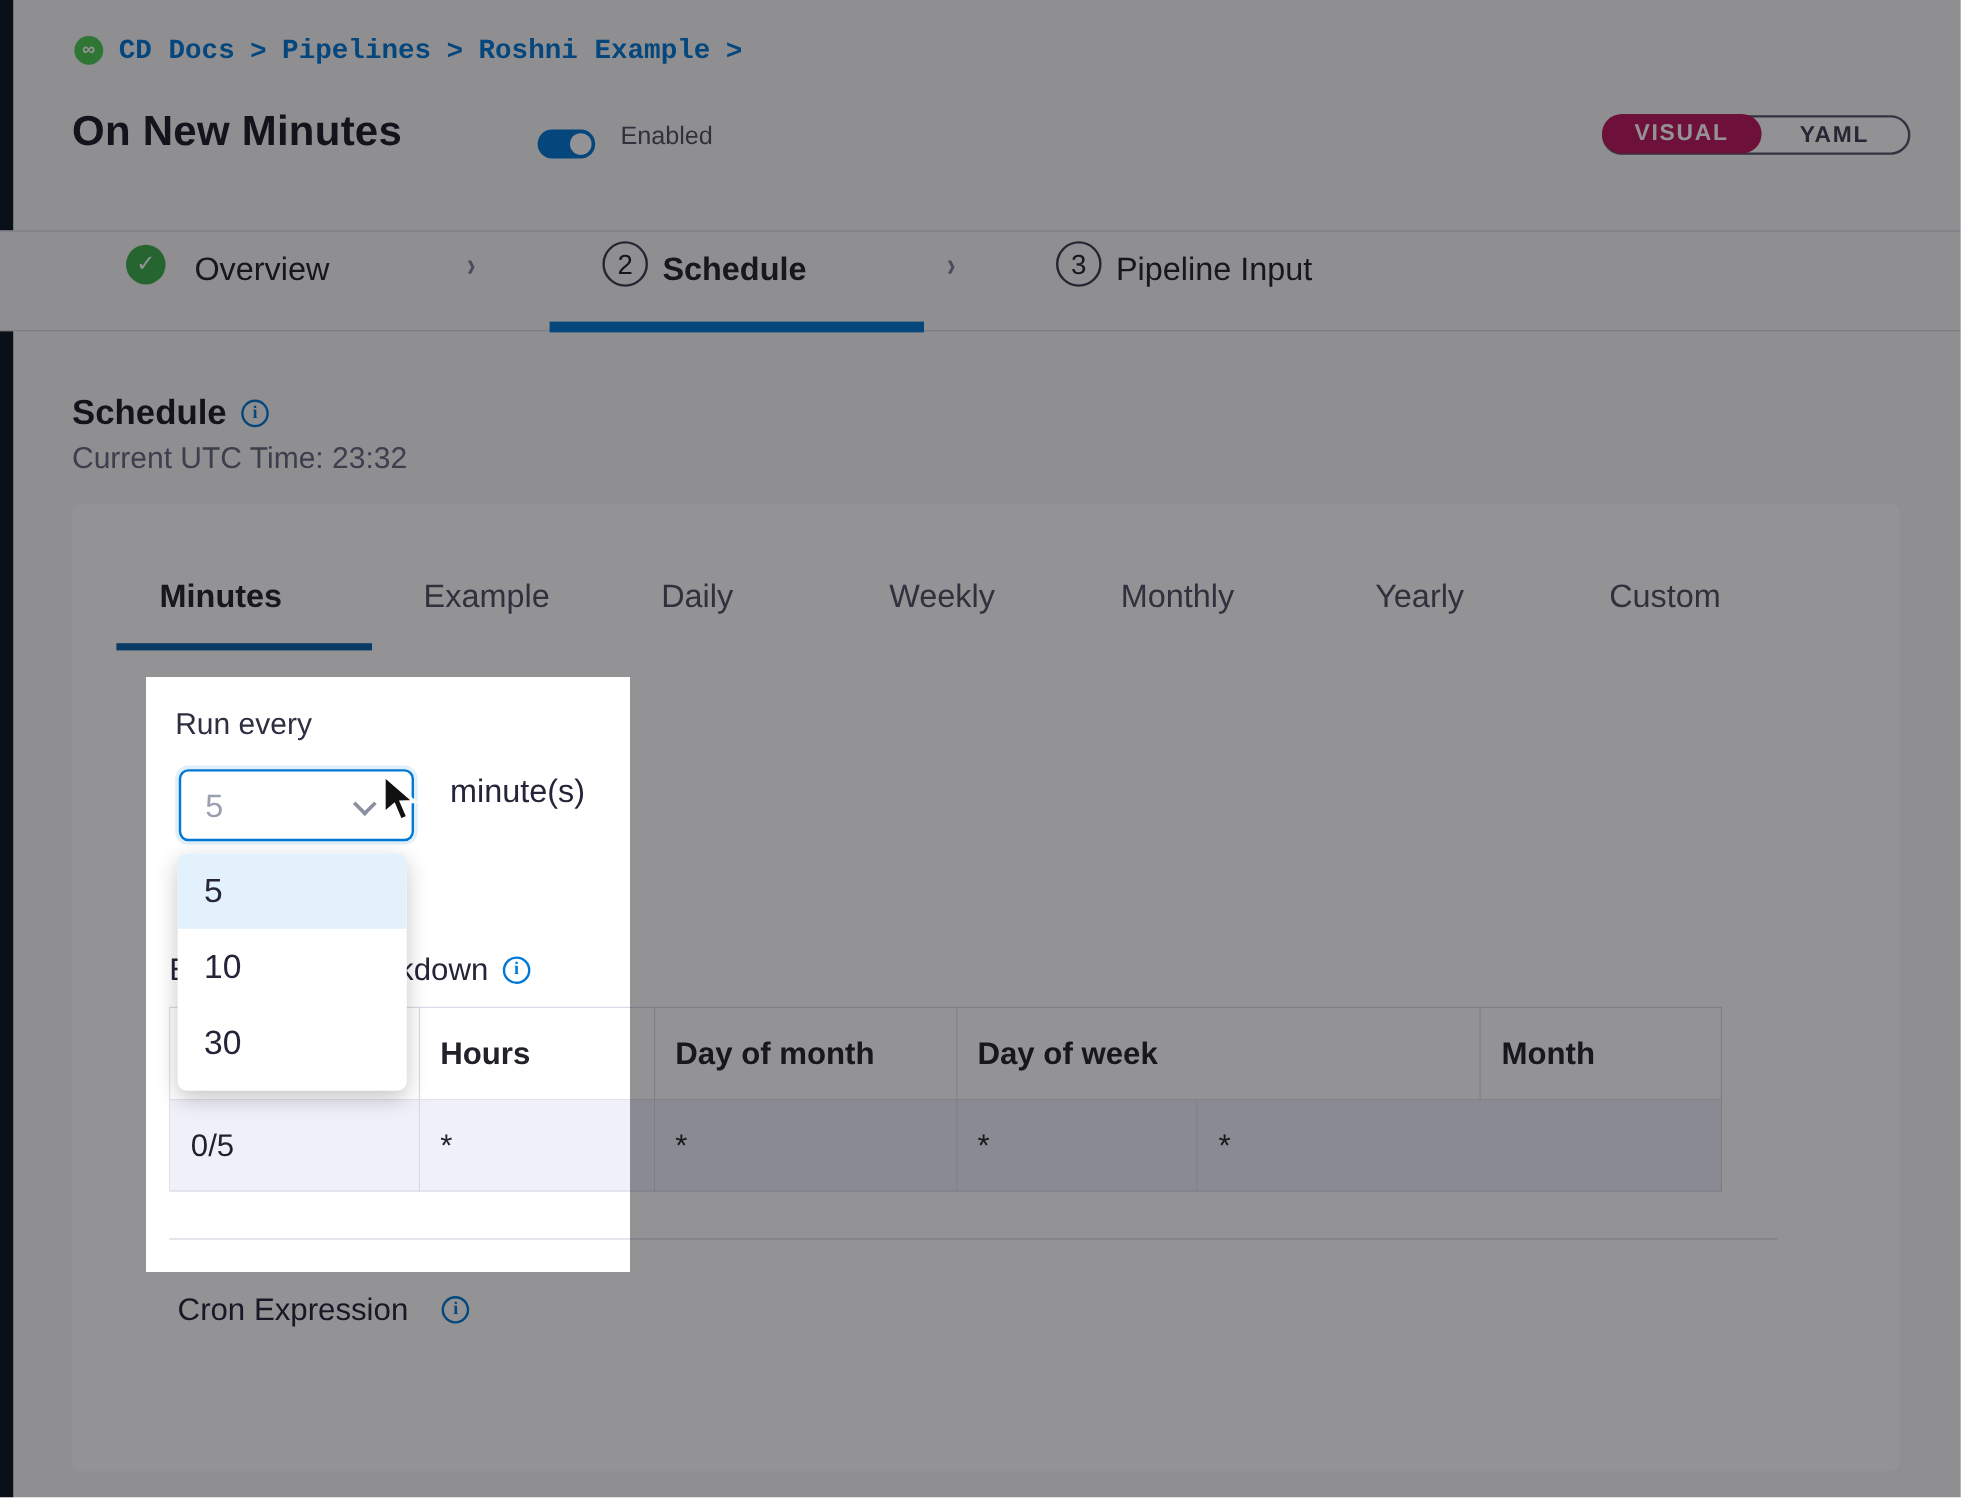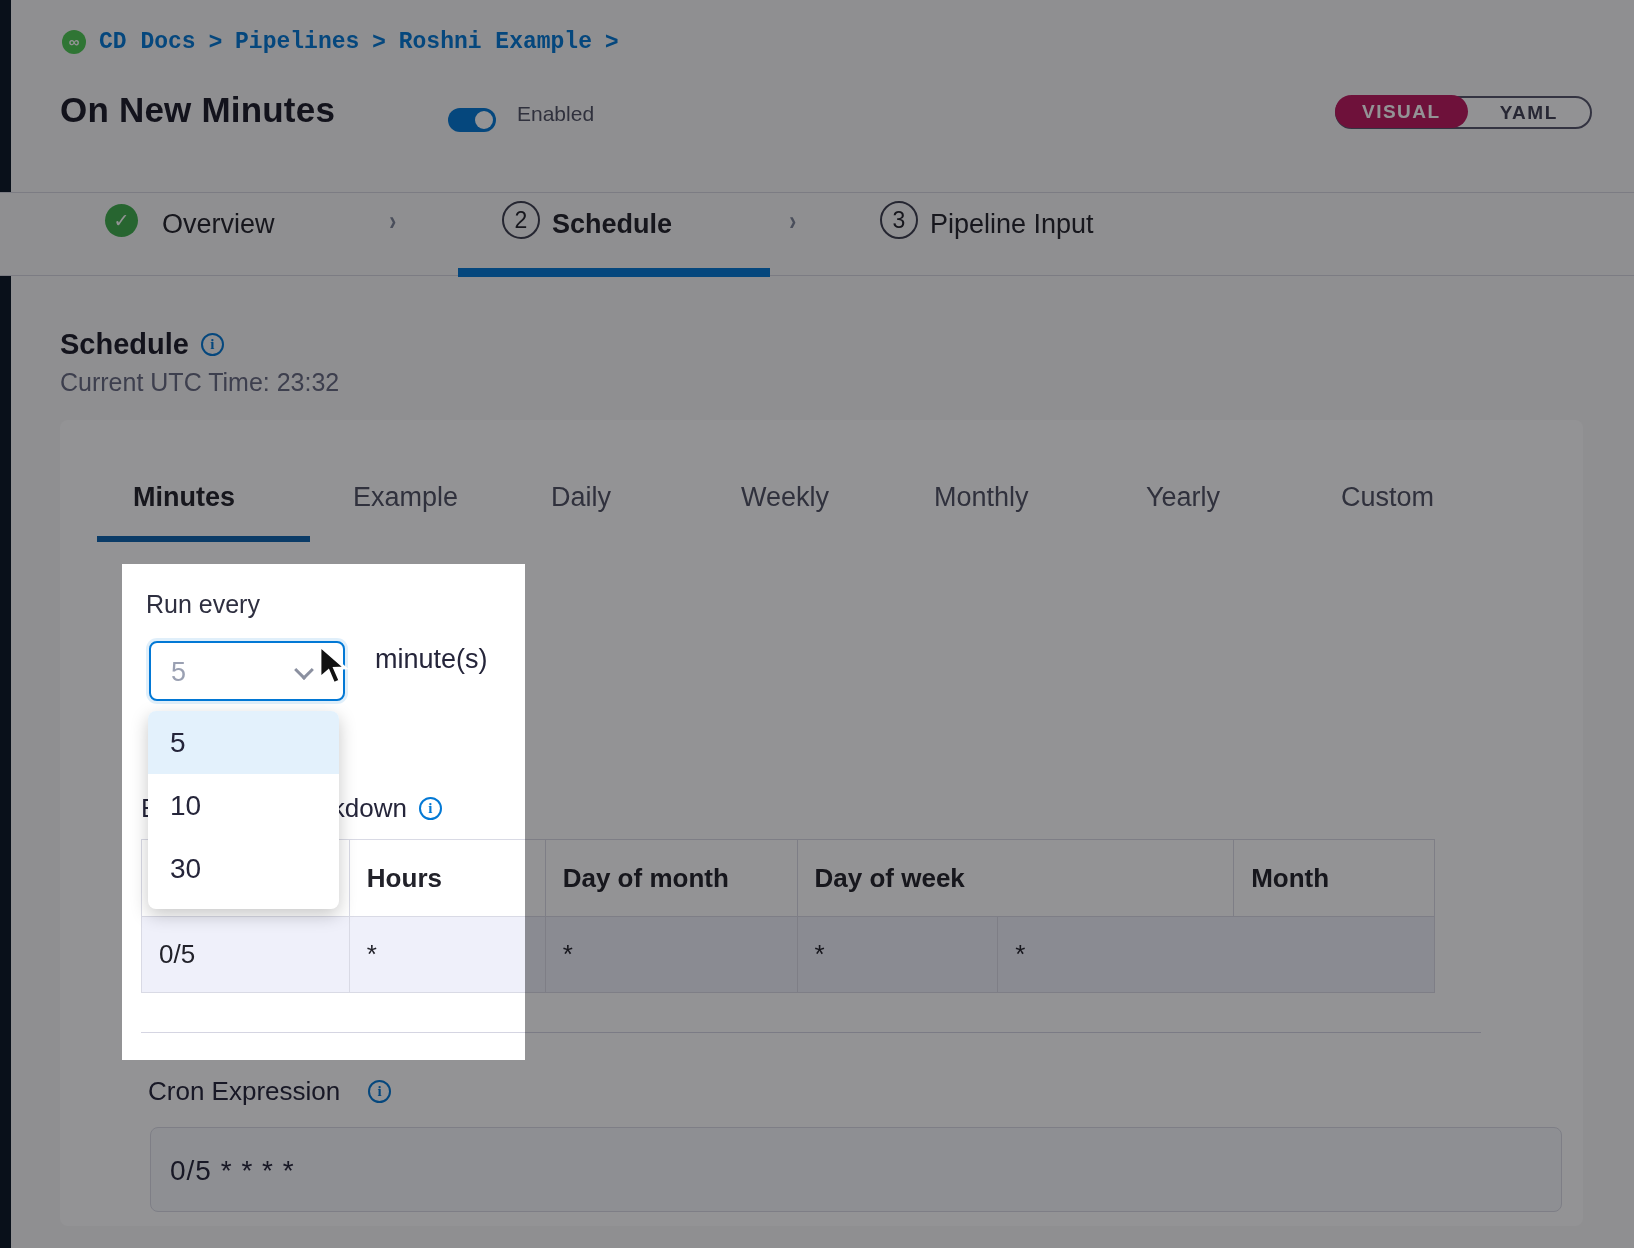--- a/index.html
+++ b/index.html
@@ -171,21 +171,20 @@
       <div class="td c3">*</div>
       <div class="td c4">*</div>
     </div>
   </div>
   <div class="bottom-divider"></div>
 
   <div class="cron-label">
     <span>Cron Expression</span>
     <span class="info-icon">i</span>
   </div>
-  <div class="cron-input">0/5 * * * *</div>
 
   <div class="spotlight"></div>
 
   <div class="dropdown">
     <div class="option highlight">5</div>
     <div class="option">10</div>
     <div class="option">30</div>
   </div>
 
   <svg class="cursor" width="40" height="44" viewBox="0 0 20 22">

